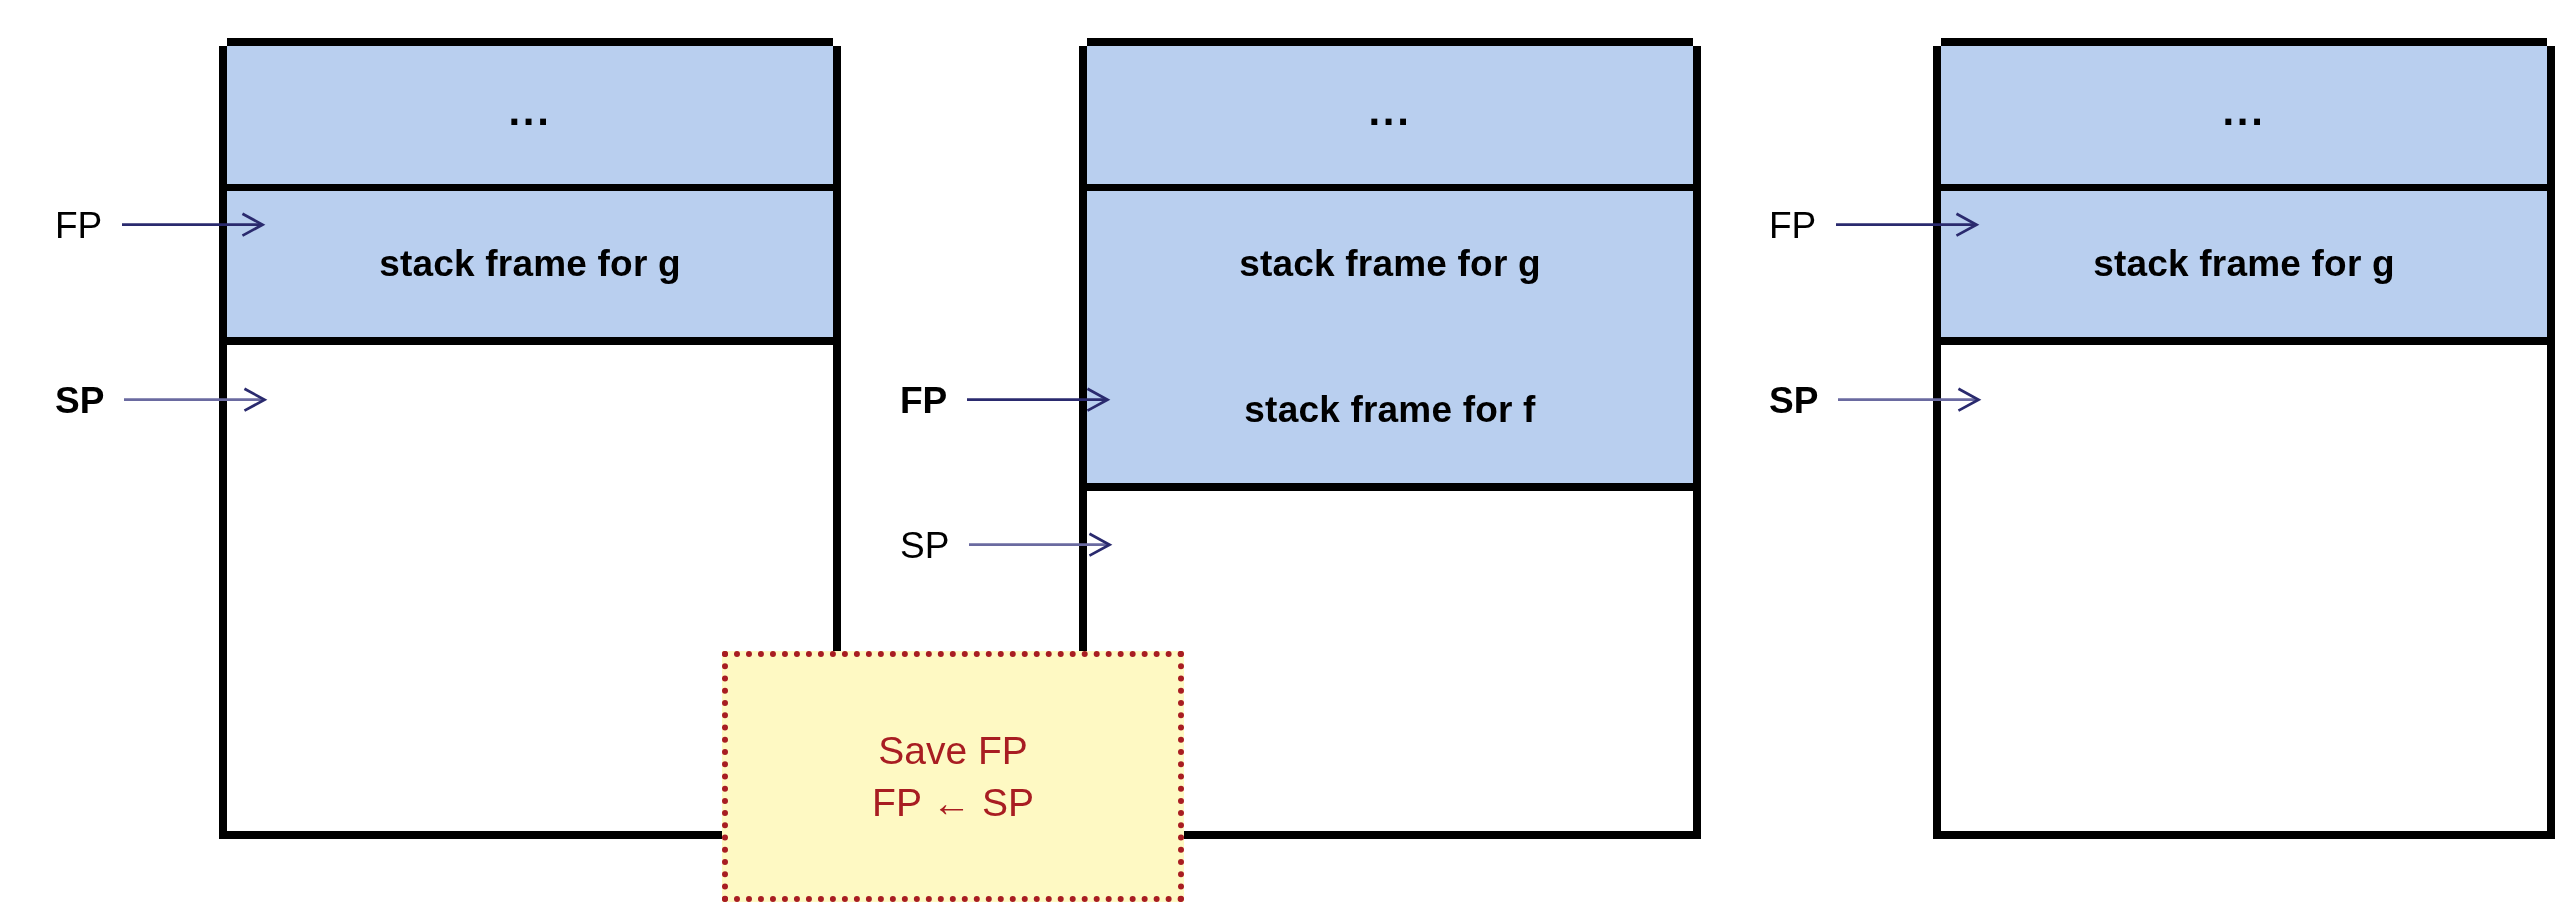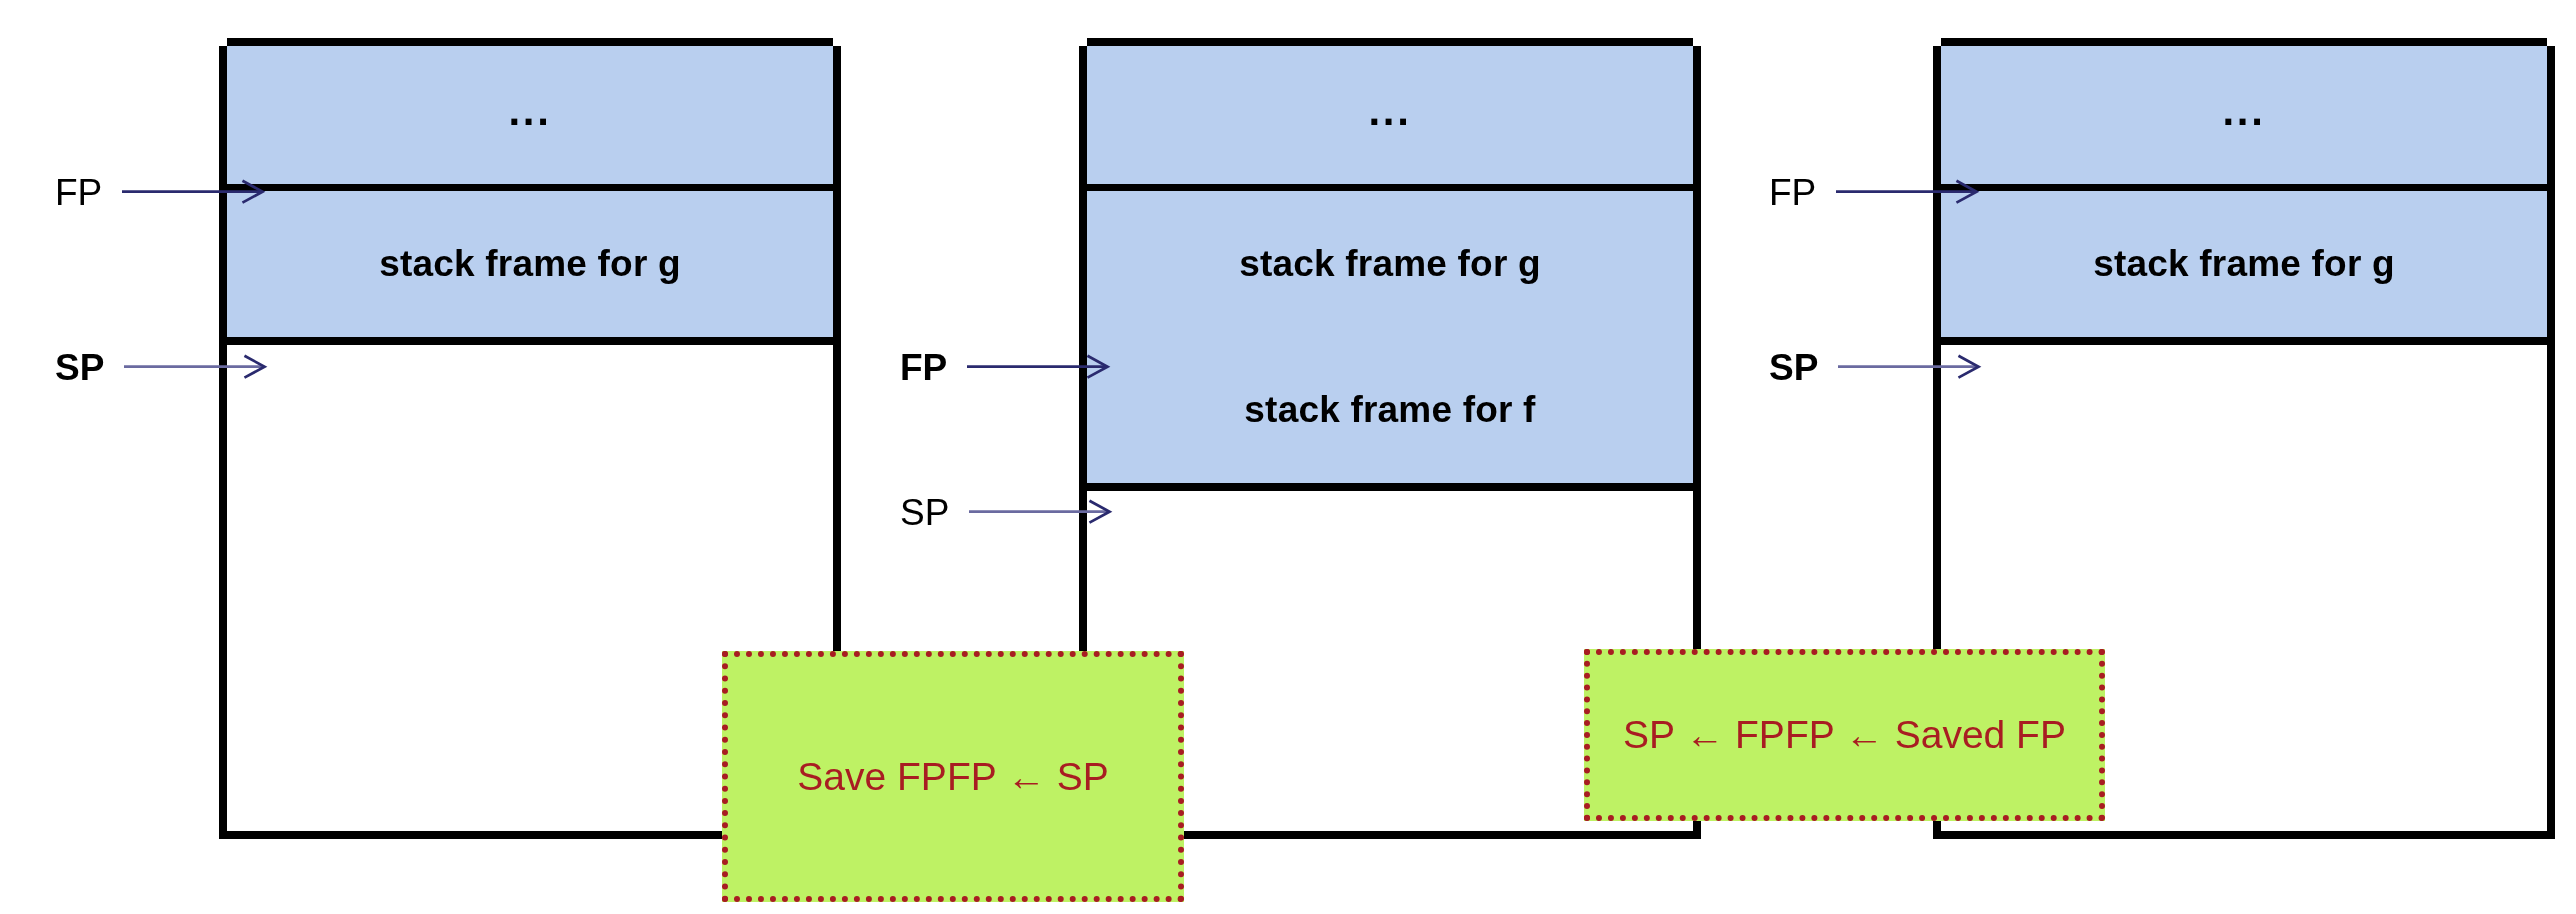--- a/index.html
+++ b/index.html
@@ -46,38 +46,40 @@
     transform:translateY(-3.7px);
   }
 
   
   .ptr{
     position:absolute;
     display:flex;
     align-items:center;
     height:42px;
     white-space:nowrap;
+    margin-top:33px;
   }
   .ptr-text{
     font-size:37px;
     color:#000000;
     line-height:1;
   }
   .ptr-text.bold{font-weight:bold;}
   .ptr-arrow{
     display:block;
   }
 
   
   .callout{
     position:absolute;
     box-sizing:border-box;
     border:6.4px dotted #a81d22;
-    background:#bef264;
+    background:#fef9c3;
     display:flex;
+    flex-direction:column;
     align-items:center;
     justify-content:center;
     z-index:5;
   }
   .callout-line{
     font-size:39px;
     color:#a81d22;
     line-height:1.33;
     white-space:nowrap;
     text-align:center;
@@ -161,19 +163,15 @@
       <line x1="0" y1="15" x2="152" y2="15" stroke="#6a6aa0" stroke-width="3"></line>
       <polyline points="132,3 154,15 132,27" fill="none" stroke="#2a2a6e" stroke-width="3"></polyline>
     </svg>
   </div>
 
   <div class="callout" style="left:722px;top:651px;width:462px;height:251px;">
     <div class="callout-line">Save FP</div>
     <div class="callout-line">FP ← SP</div>
   </div>
 
-  <div class="callout" style="left:1584px;top:649px;width:521px;height:172px;">
-    <div class="callout-line">SP ← FP</div>
-    <div class="callout-line">FP ← Saved FP</div>
-  </div>
 
 </div>
 
 
 </body></html>

